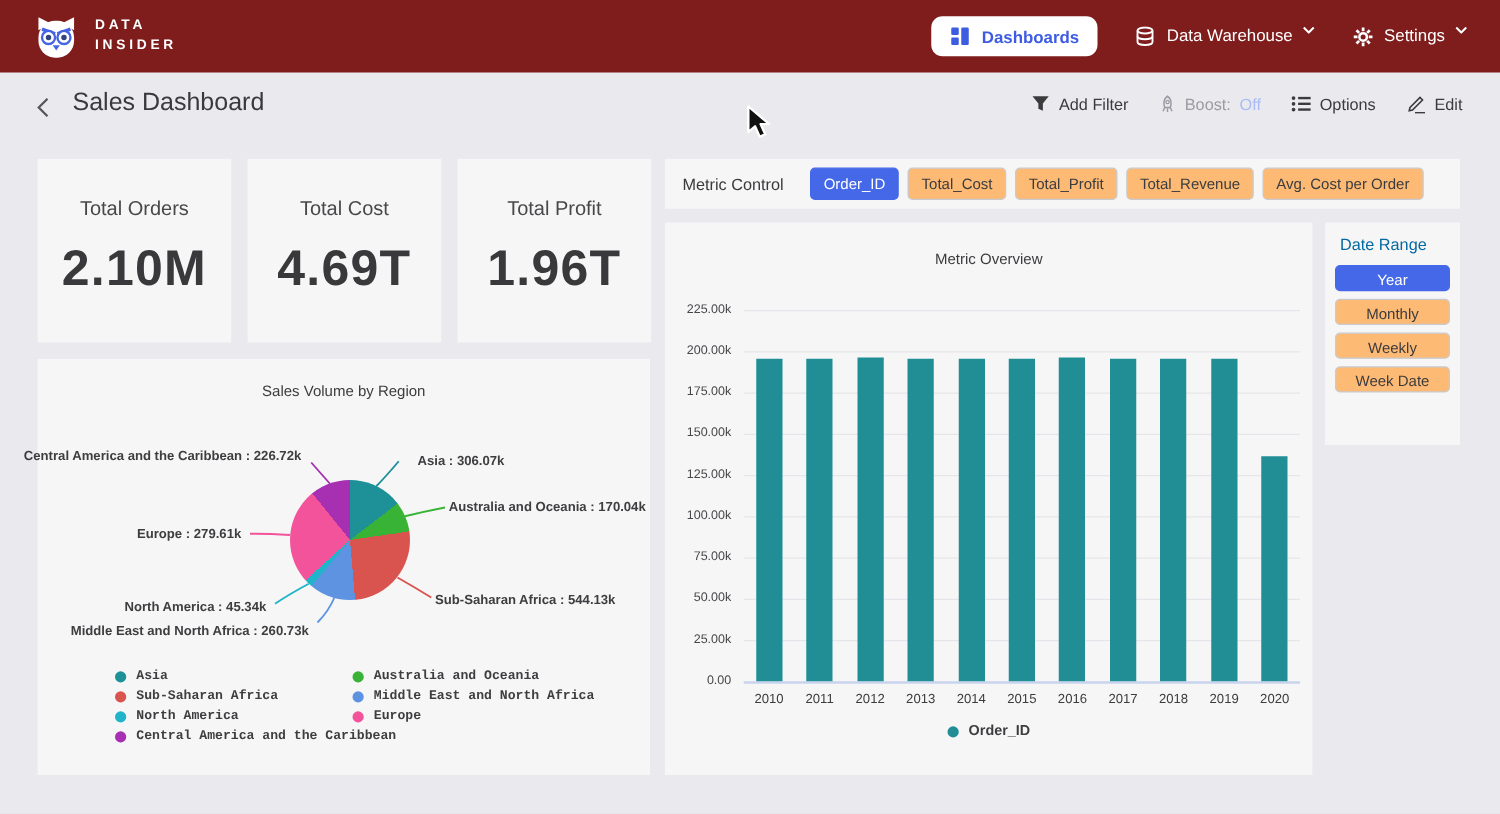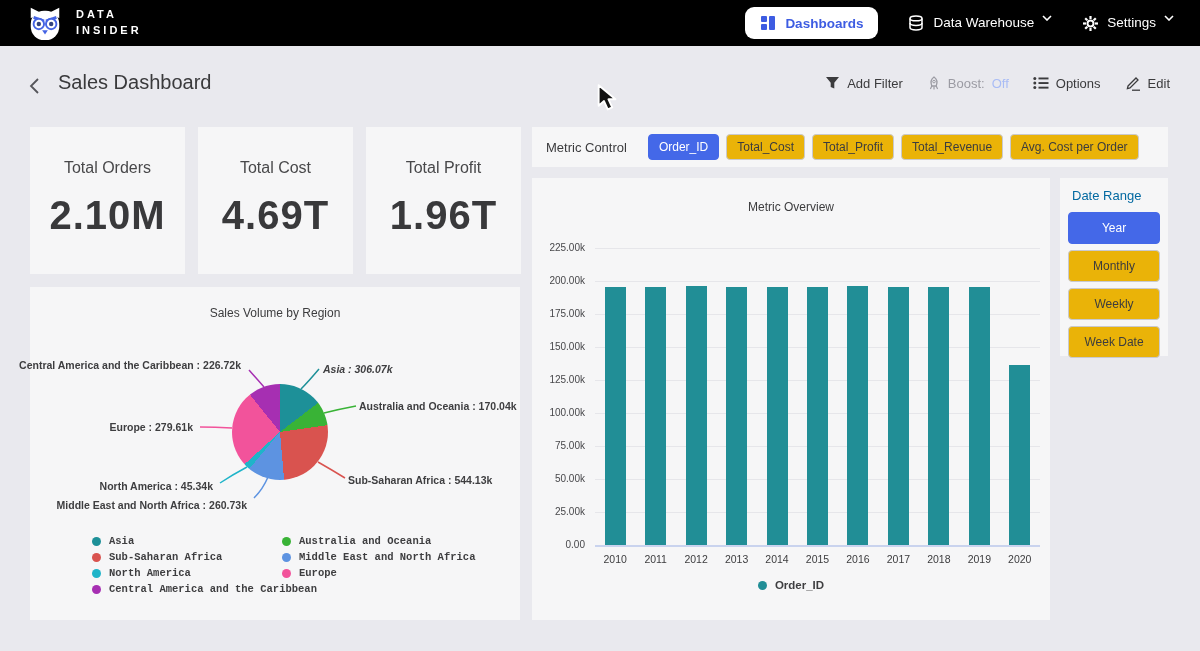--- a/index.html
+++ b/index.html
@@ -1,20 +1,20 @@
 <!DOCTYPE html>
 <html><head>
 <meta charset="utf-8">
 <style>
   * { margin:0; padding:0; box-sizing:border-box; }
   body { font-family:"Liberation Sans", sans-serif; background:#d8d8de; }
   .screen { position:relative; width:1200px; height:651px; background:#e9e9ee; overflow:hidden; }
 
   
-  .navbar { position:absolute; top:0; left:0; width:100%; height:46px; background:#000000;
+  .navbar { position:absolute; top:0; left:0; width:100%; height:58px; background:#7f1d1d;
             display:flex; align-items:center; padding:0 26px; }
   .brand { display:flex; align-items:center; gap:12px; }
   .brand-text { color:#fff; font-size:11px; font-weight:bold; letter-spacing:3px; line-height:1.45; }
   .nav-right { margin-left:auto; display:flex; align-items:center; gap:30px; }
   .nav-pill { background:#fff; color:#3d5ce2; border:none; border-radius:9px; padding:8px 15px;
               display:flex; align-items:center; gap:9px; font-size:13.5px; font-weight:bold; cursor:pointer;
               font-family:"Liberation Sans", sans-serif; }
   .nav-item { display:flex; align-items:flex-start; gap:8px; color:#fff; font-size:13.5px; cursor:pointer; }
   .chev { width:10px; height:6px; }
 
@@ -32,59 +32,59 @@
 
   .kpi-card { width:155px; height:147px; top:127px; text-align:center; padding-top:32px; }
   .kpi-label { font-size:16px; color:#48484a; }
   .kpi-value { font-size:40px; font-weight:bold; color:#39393b; margin-top:16px; letter-spacing:1px; }
 
   
   .pie-card { left:30px; top:287px; width:490px; height:333px; }
   .card-title { text-align:center; font-size:12px; color:#3c3c3e; padding-top:19px; }
   .pie-chart { position:absolute; left:202px; top:97px; width:96px; height:96px; border-radius:50%; }
   .pie-label { position:absolute; font-size:10.5px; font-weight:bold; color:#3e3e40; white-space:nowrap; }
-  .pl-asia   { left:293px; top:76px;font-style:italic; }
+  .pl-asia   { left:304px; top:76px; }
   .pl-aus    { left:329px; top:113px; }
   .pl-ssa    { left:318px; top:187px; }
   .pl-na     { right:307px; top:193px; }
   .pl-mena   { right:273px; top:212px; }
   .pl-europe { right:327px; top:134px; }
   .pl-cac    { right:279px; top:72px; }
   .pie-lines { position:absolute; left:0; top:0; pointer-events:none; }
   .pie-legend-col { position:absolute; top:246px;font-family:Liberation Mono, monospace; }
   .pie-legend-col.c1 { left:62px; }
   .pie-legend-col.c2 { left:252px; }
   .legend-row { display:flex; align-items:center; gap:8px; height:16px; cursor:pointer; }
   .legend-dot { width:9px; height:9px; border-radius:50%; flex:0 0 auto; }
   .legend-label { font-size:10.5px; font-weight:bold; color:#3e3e40; white-space:nowrap; }
 
   
   .metric-bar { left:532px; top:127px; width:636px; height:40px; display:flex; align-items:center;
                 padding:0 14px; gap:7px; }
   .metric-label { font-size:13px; color:#3a3a3c; margin-right:14px; }
-  .btn { background:#eab308; border:1px solid #c9c9ce; border-radius:4px; color:#3c3c3e; font-size:12px;
+  .btn { background:#fdba74; border:1px solid #c9c9ce; border-radius:4px; color:#3c3c3e; font-size:12px;
          padding:5px 10px; cursor:pointer; font-family:"Liberation Sans", sans-serif; white-space:nowrap; }
   .btn.active { background:#4468e8; border-color:#4468e8; color:#fff; }
 
   
   .chart-card { left:532px; top:178px; width:518px; height:442px; }
   .bar-plot { position:absolute; left:63px; top:70px; width:445px; height:297px; }
   .gridline { position:absolute; left:0; right:0; height:1px; background:#e6e6ea; }
   .gridline.axisline { background:#c9d3ee; height:2px; }
   .ytick { position:absolute; left:-70px; width:60px; text-align:right; font-size:10px; color:#47474a; }
   .bar { position:absolute; bottom:0; width:21px; }
   .xtick { position:absolute; top:calc(100% + 8px); width:40px; text-align:center; font-size:10.5px; color:#3c3c3e; }
   .bar-legend { position:absolute; top:401px; left:0; right:0; display:flex; justify-content:center;
                 align-items:center; gap:8px; }
   .bar-legend .legend-label { font-size:11.5px; }
 
   
   .range-card { left:1060px; top:178px; width:108px; height:178px; padding:10px 8px; }
   .range-label { font-size:13px; color:#0369a1; margin-left:4px; margin-bottom:9px; }
-  .range-card .btn { display:block; width:92px; height:32px; padding:0; line-height:22px; text-align:center;
+  .range-card .btn { display:block; width:92px; height:21px; padding:0; line-height:22px; text-align:center;
                      margin-bottom:6px; }
 
   
   .cursor { position:absolute; left:597px; top:84px; pointer-events:none; }
 </style>
 </head>
 <body>
 
 <div class="screen">
 

